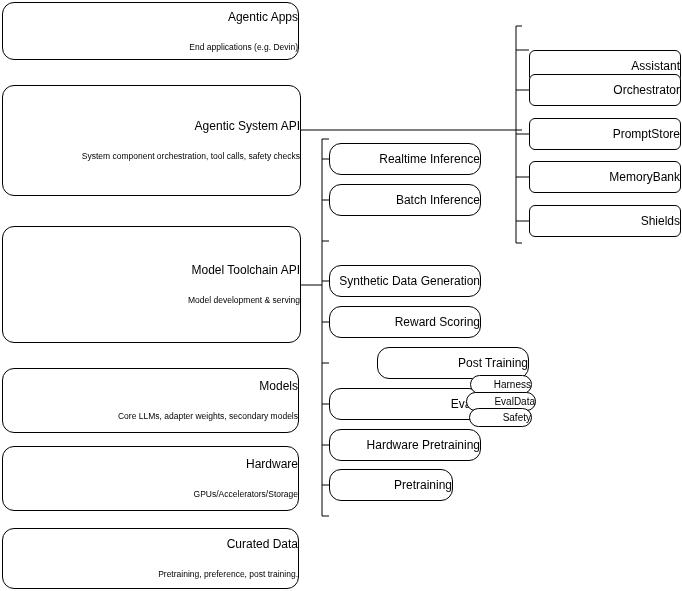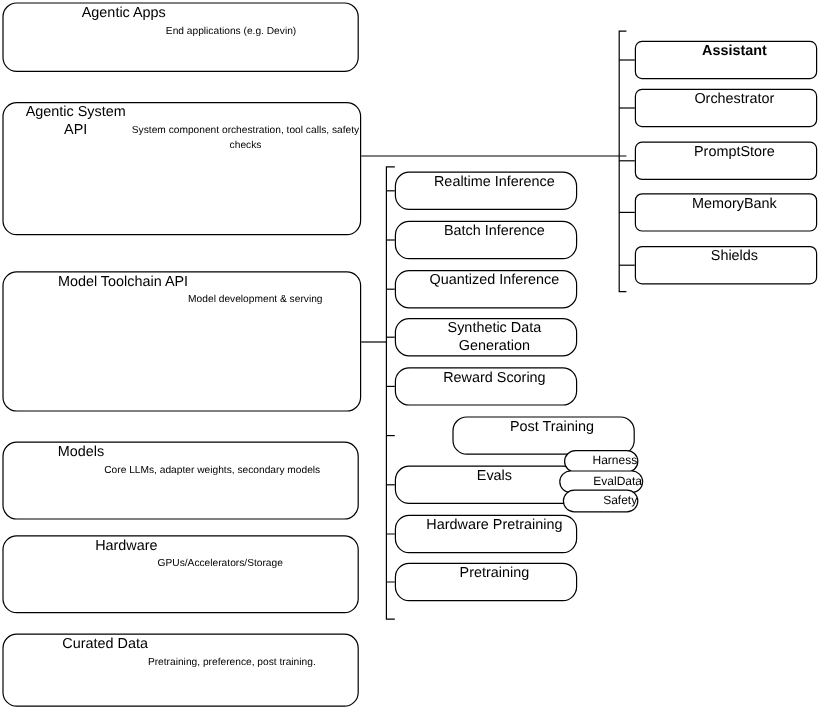--- a/index.html
+++ b/index.html
@@ -18,25 +18,24 @@
     overflow: hidden;
     background: #ffffff;
   }
   .box {
     position: absolute;
     box-sizing: border-box;
     border: 1px solid #000000;
     background: #ffffff;
     border-radius: 10px;
     display: flex;
-    flex-direction: row;
-    align-items: flex-start;
+    flex-direction: column;
+    align-items: flex-end;
     justify-content: center;
     text-align: center;
-    padding-left: 14px;
   }
   .box .title {
     font-size: 12px;
     line-height: 15px;
     color: #000000;
   }
   .box .subtitle {
     font-size: 8.5px;
     line-height: 12px;
     margin-top: 16px;
@@ -124,21 +123,21 @@
   <div class="box stage" style="left:2px;top:368px;width:297px;height:65px;">
     <div class="title">Models</div>
     <div class="subtitle">Core LLMs, adapter weights, secondary models</div>
   </div>
 
   <div class="box stage" style="left:2px;top:528px;width:297px;height:61px;">
     <div class="title">Curated Data</div>
     <div class="subtitle">Pretraining, preference, post training.</div>
   </div>
 
-  <div class="box right-node" style="left:529px;top:34px;width:152px;height:32px;font-weight:bold;">
+  <div class="box right-node" style="left:529px;top:50px;width:152px;height:32px;">
     <div class="title">Assistant</div>
   </div>
   <div class="box right-node" style="left:529px;top:74px;width:152px;height:32px;">
     <div class="title">Orchestrator</div>
   </div>
   <div class="box right-node" style="left:529px;top:118px;width:152px;height:32px;">
     <div class="title">PromptStore</div>
   </div>
   <div class="box right-node" style="left:529px;top:161px;width:152px;height:32px;">
     <div class="title">MemoryBank</div>
@@ -146,39 +145,36 @@
   <div class="box right-node" style="left:529px;top:205px;width:152px;height:32px;">
     <div class="title">Shields</div>
   </div>
 
   <div class="box api-node" style="left:329px;top:143px;width:152px;height:32px;">
     <div class="title">Realtime Inference</div>
   </div>
   <div class="box api-node" style="left:329px;top:184px;width:152px;height:32px;">
     <div class="title">Batch Inference</div>
   </div>
-  <div class="box api-node" style="left:329px;top:225px;width:152px;height:32px;">
-    <div class="title">Quantized Inference</div>
-  </div>
   <div class="box api-node" style="left:329px;top:265px;width:152px;height:32px;">
     <div class="title">Synthetic Data Generation</div>
   </div>
   <div class="box api-node" style="left:329px;top:306px;width:152px;height:32px;">
     <div class="title">Reward Scoring</div>
   </div>
   <div class="box api-node" style="left:329px;top:347px;width:152px;height:32px;margin-left:48px;">
     <div class="title">Post Training</div>
   </div>
   <div class="box api-node" style="left:329px;top:388px;width:152px;height:32px;">
     <div class="title">Evals</div>
   </div>
   <div class="box api-node" style="left:329px;top:429px;width:152px;height:32px;">
     <div class="title">Hardware Pretraining</div>
   </div>
-  <div class="box api-node" style="left:329px;top:469px;width:152px;height:32px;">
+  <div class="box api-node" style="left:329px;top:469px;width:124px;height:32px;">
     <div class="title">Pretraining</div>
   </div>
 
   <div class="pill" style="left:470px;top:375px;width:62px;height:19px;">
     <span>Harness</span>
   </div>
   <div class="pill" style="left:466px;top:392px;width:70px;height:19px;">
     <span>EvalData</span>
   </div>
   <div class="pill" style="left:469px;top:408px;width:63px;height:19px;">

